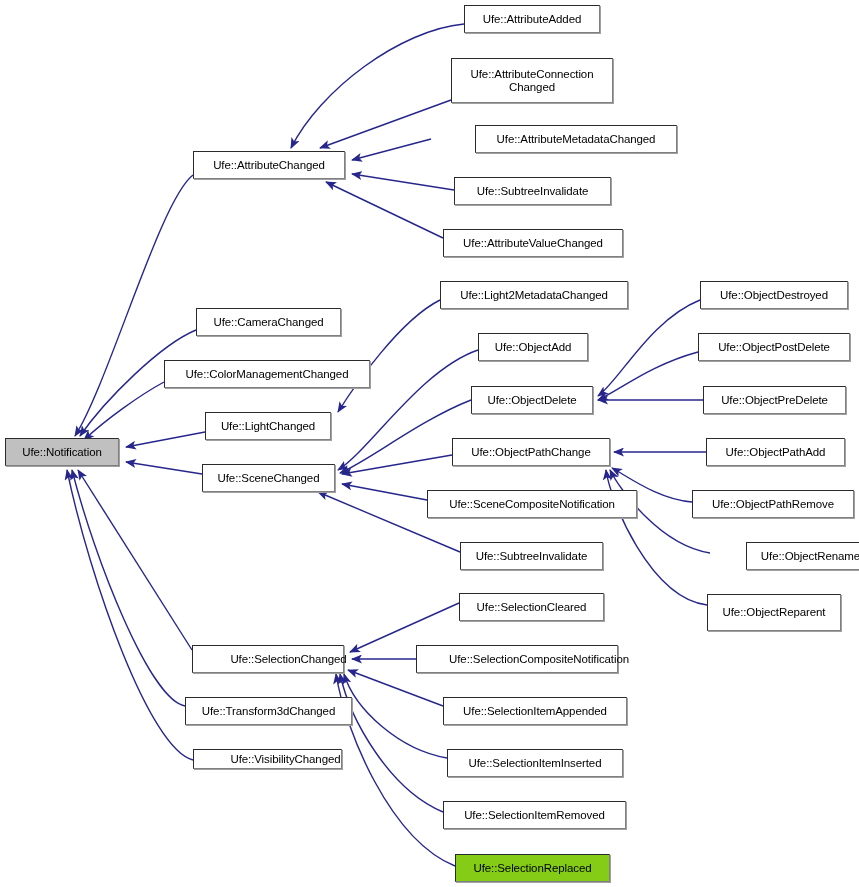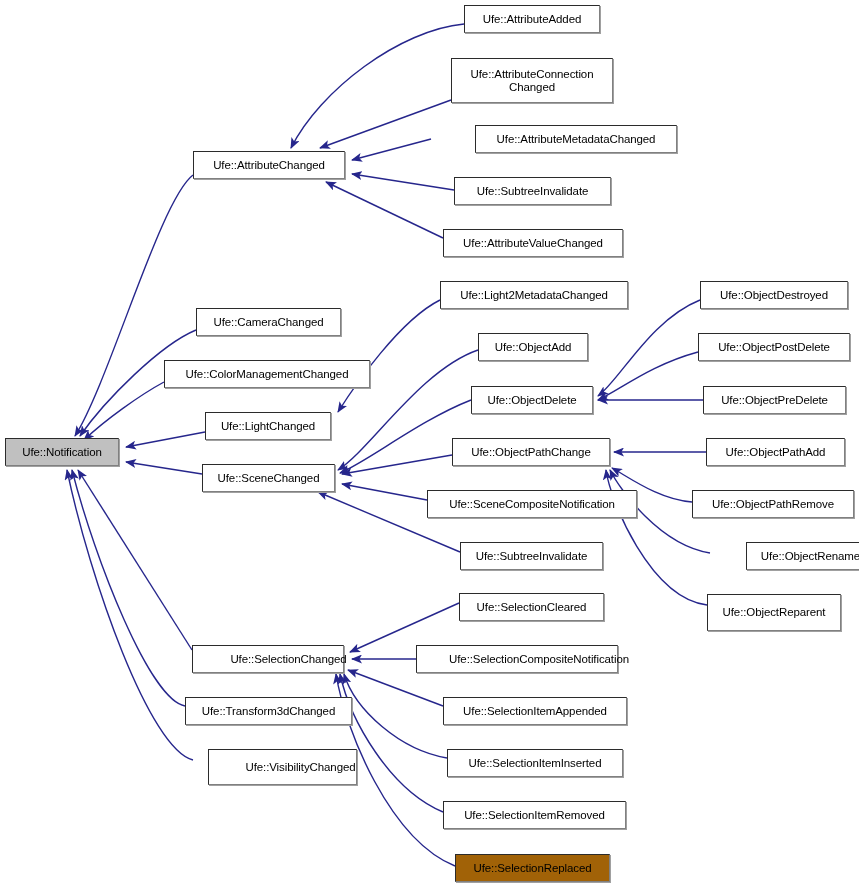--- a/index.html
+++ b/index.html
@@ -83,21 +83,21 @@
       <div class="node" style="left: 460px; top: 542px; width: 143px; height: 28px; background: rgb(255, 255, 255); color: rgb(0, 0, 0);">Ufe::SubtreeInvalidate</div>
       <div class="node" style="left: 700px; top: 281px; width: 148px; height: 28px; background: rgb(255, 255, 255); color: rgb(0, 0, 0);">Ufe::ObjectDestroyed</div>
       <div class="node" style="left: 698px; top: 333px; width: 152px; height: 28px; background: rgb(255, 255, 255); color: rgb(0, 0, 0);">Ufe::ObjectPostDelete</div>
       <div class="node" style="left: 703px; top: 386px; width: 143px; height: 28px; background: rgb(255, 255, 255); color: rgb(0, 0, 0);">Ufe::ObjectPreDelete</div>
       <div class="node" style="left: 706px; top: 438px; width: 139px; height: 28px; background: rgb(255, 255, 255); color: rgb(0, 0, 0);">Ufe::ObjectPathAdd</div>
       <div class="node" style="left: 692px; top: 490px; width: 162px; height: 28px; background: rgb(255, 255, 255); color: rgb(0, 0, 0);">Ufe::ObjectPathRemove</div>
       <div class="node" style="left: 746px; top: 542px; width: 129px; height: 28px; background: rgb(255, 255, 255); color: rgb(0, 0, 0);">Ufe::ObjectRename</div>
       <div class="node" style="left: 707px; top: 594px; width: 134px; height: 37px; background: rgb(255, 255, 255); color: rgb(0, 0, 0);">Ufe::ObjectReparent</div>
       <div class="node" style="left: 192px; top: 645px; width: 152px; height: 28px; background: rgb(255, 255, 255); color: rgb(0, 0, 0); padding-left: 41px;">Ufe::SelectionChanged</div>
       <div class="node" style="left: 185px; top: 697px; width: 167px; height: 28px; background: rgb(255, 255, 255); color: rgb(0, 0, 0);">Ufe::Transform3dChanged</div>
-      <div class="node" style="left: 208px; top: 749px; width: 149px; height: 36px; background: rgb(255, 255, 255); color: rgb(0, 0, 0); padding-left: 36px;">Ufe::VisibilityChanged</div>
+      <div class="node" style="left: 193px; top: 749px; width: 149px; height: 20px; background: rgb(255, 255, 255); color: rgb(0, 0, 0); padding-left: 36px;">Ufe::VisibilityChanged</div>
       <div class="node" style="left: 459px; top: 593px; width: 145px; height: 28px; background: rgb(255, 255, 255); color: rgb(0, 0, 0);">Ufe::SelectionCleared</div>
       <div class="node" style="left: 416px; top: 645px; width: 202px; height: 28px; background: rgb(255, 255, 255); color: rgb(0, 0, 0); padding-left: 44px;">Ufe::SelectionCompositeNotification</div>
       <div class="node" style="left: 443px; top: 697px; width: 184px; height: 28px; background: rgb(255, 255, 255); color: rgb(0, 0, 0);">Ufe::SelectionItemAppended</div>
       <div class="node" style="left: 447px; top: 749px; width: 176px; height: 28px; background: rgb(255, 255, 255); color: rgb(0, 0, 0);">Ufe::SelectionItemInserted</div>
       <div class="node" style="left: 443px; top: 801px; width: 183px; height: 28px; background: rgb(255, 255, 255); color: rgb(0, 0, 0);">Ufe::SelectionItemRemoved</div>
-      <div class="node" style="left: 455px; top: 854px; width: 155px; height: 28px; background: #a16207; color: rgb(0, 0, 0);">Ufe::SelectionReplaced</div>
+      <div class="node" style="left: 455px; top: 854px; width: 155px; height: 28px; background: #84cc16; color: rgb(0, 0, 0);">Ufe::SelectionReplaced</div>
     </div>
 </div>
 
 </body></html>

